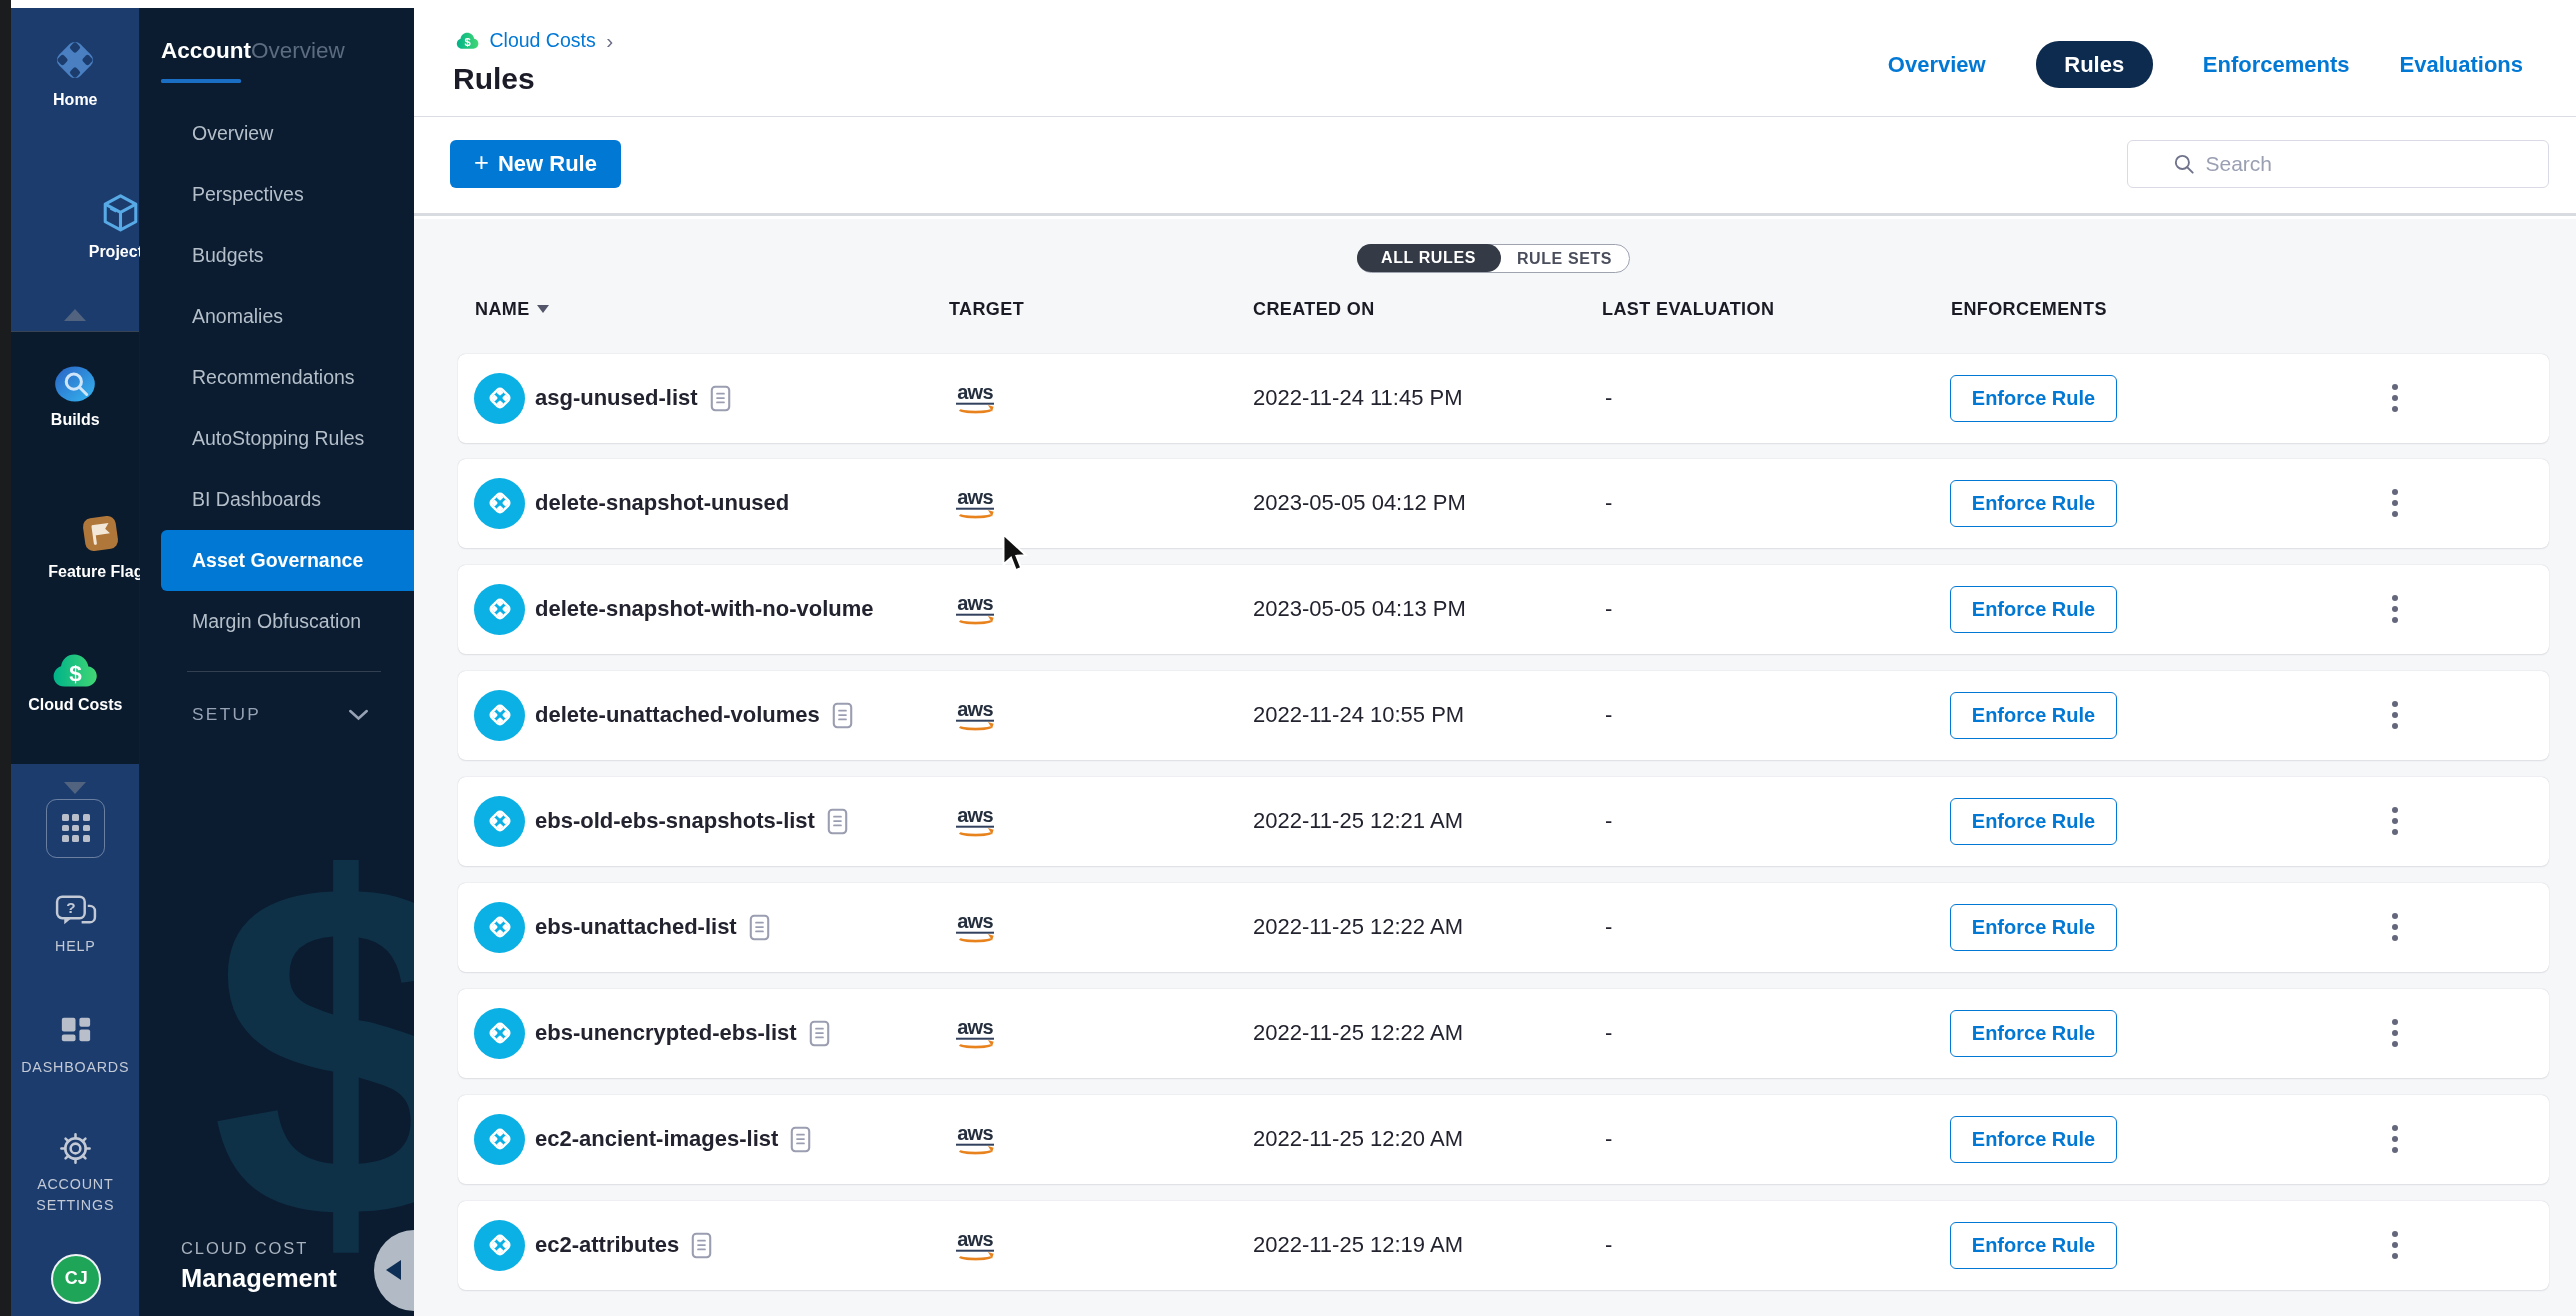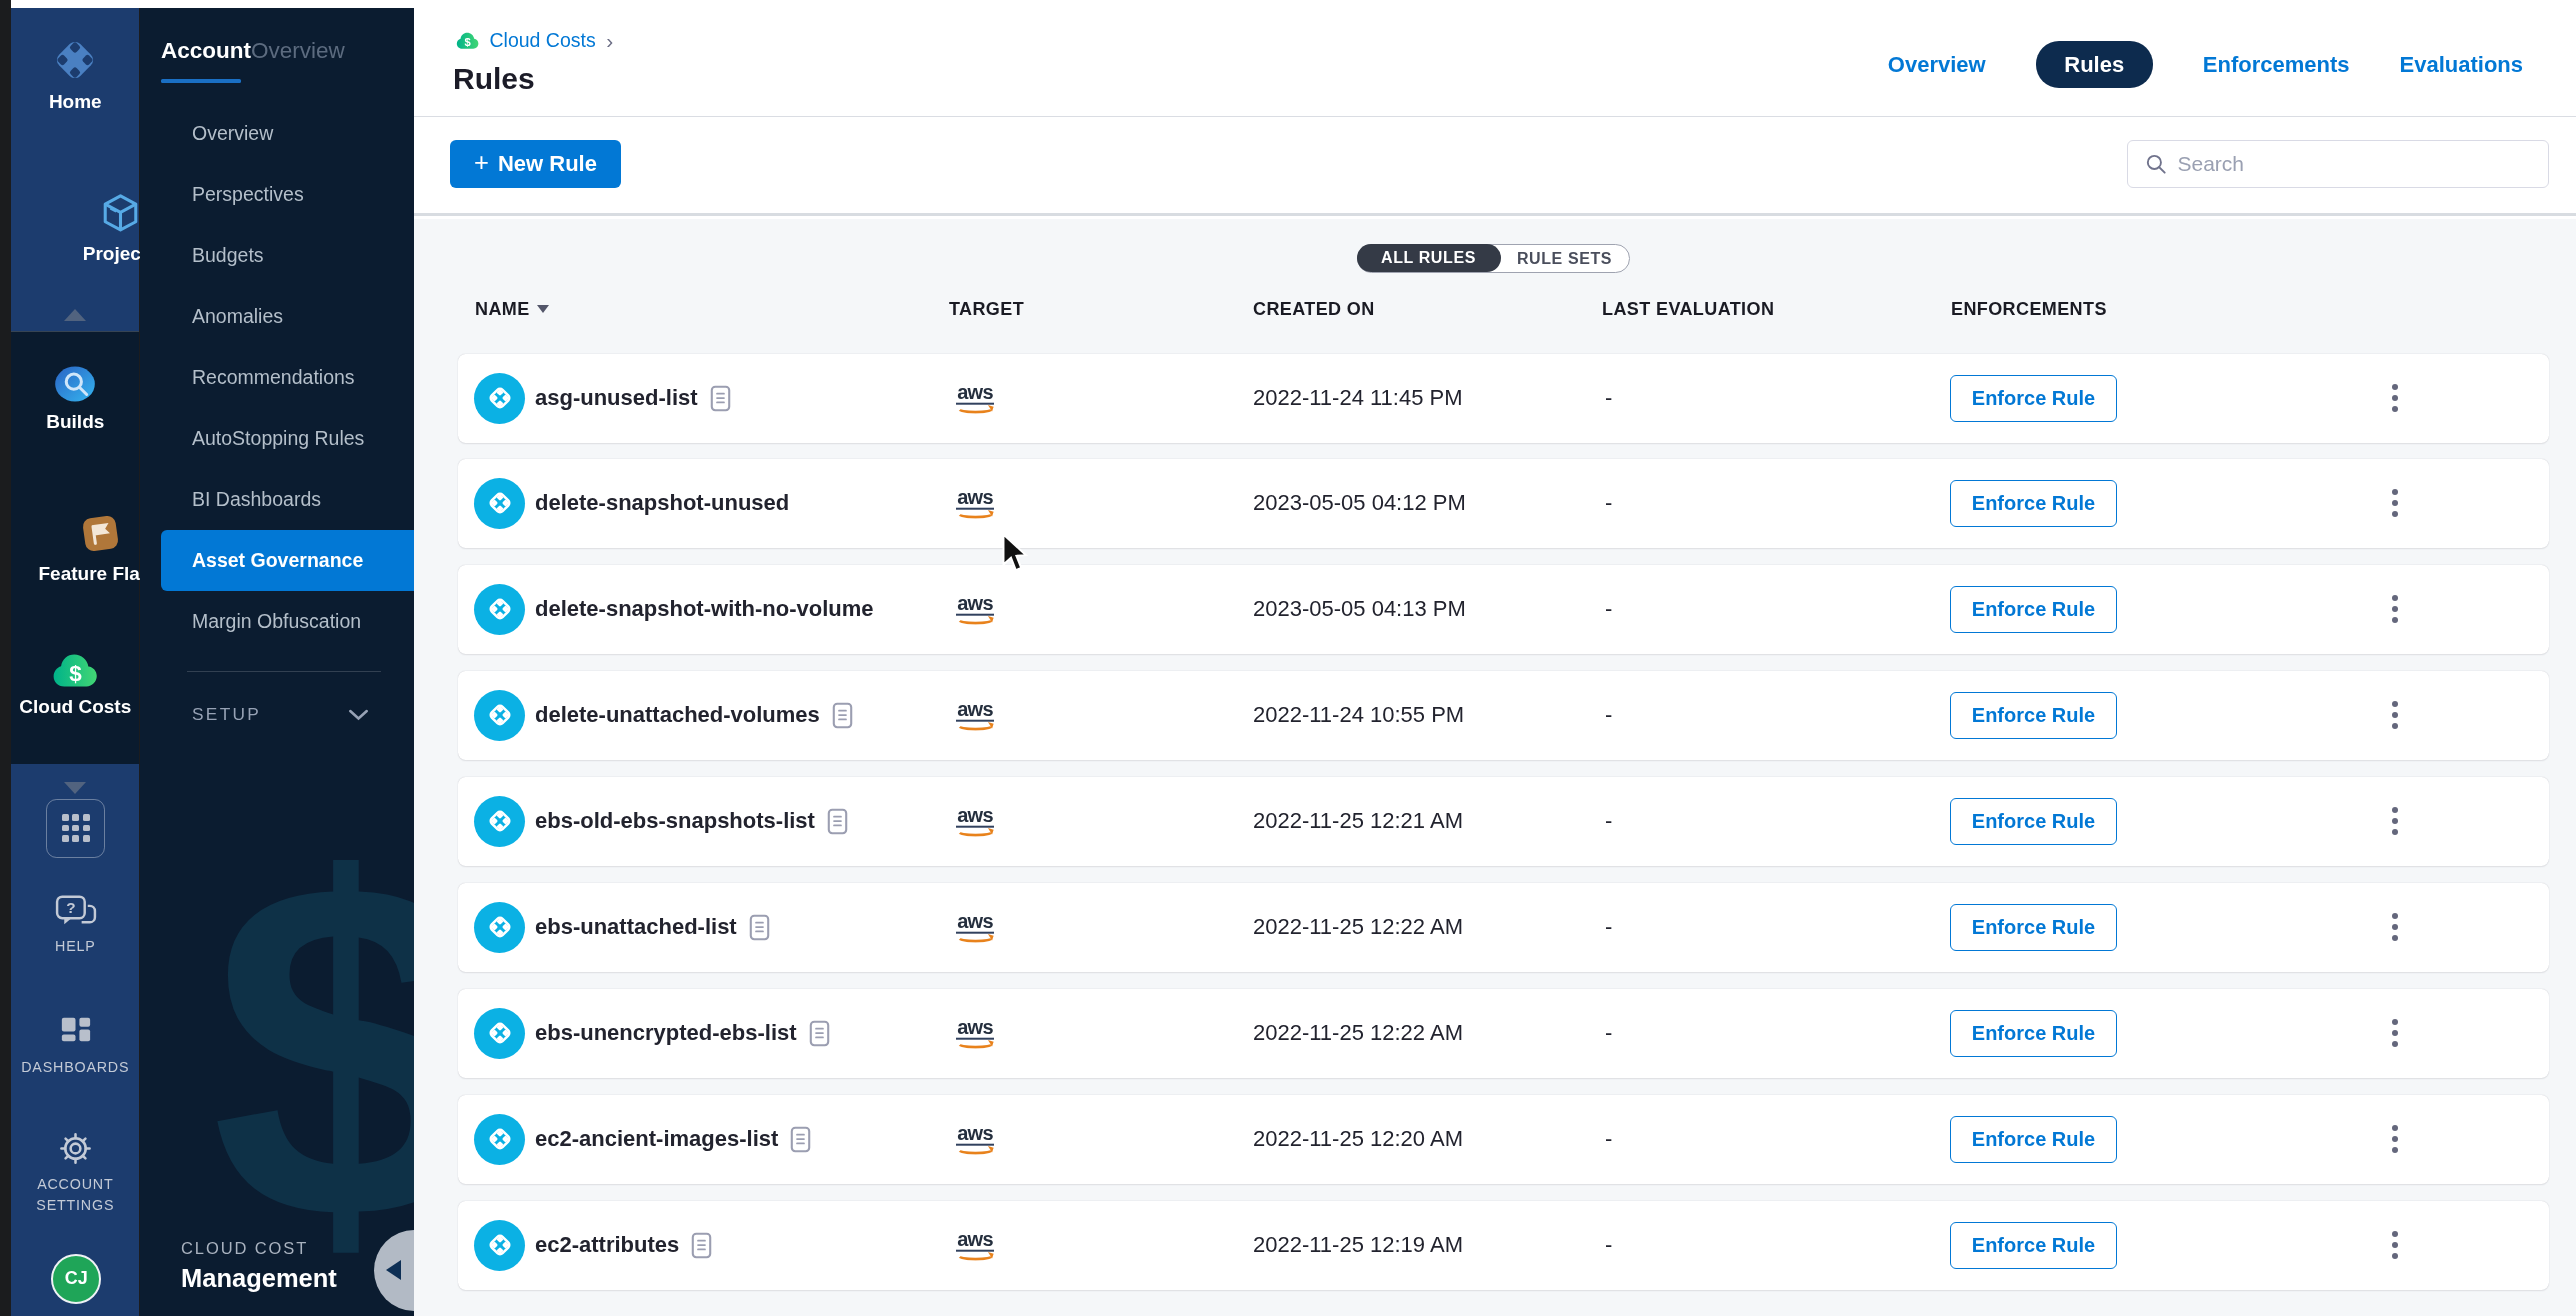--- a/index.html
+++ b/index.html
@@ -7,21 +7,21 @@
   body { font-family:"Liberation Sans", sans-serif; }
   #app { position:relative; width:2576px; height:1317px; overflow:hidden; background:#1b1c1e; }
 
   .top-strip { position:absolute; left:11.3px; top:0; width:2565px; height:7.5px; background:#ffffff; z-index:60; }
   .left-edge { position:absolute; left:0; top:0; width:11.3px; height:1317px; background:#1b1c1e; z-index:60; }
 
   
   .rail { position:absolute; left:11.3px; top:7.5px; width:128px; height:1309px; background:#1c3c6e; z-index:40; }
   .rail-dark-band { position:absolute; left:0; top:323px; width:128px; height:433px; background:#0a1b2e; }
   .rail-item { position:absolute; left:0; width:128px; display:flex; flex-direction:column; align-items:center; gap:6px; cursor:pointer; }
-  .rail-label { color:#ffffff; font-size:19px; font-weight:600; text-align:center; }
+  .rail-label { color:#ffffff; font-size:16px; font-weight:600; text-align:center; }
   .rail-label-sm { color:#c3cad6; font-size:14.3px; font-weight:500; letter-spacing:0.8px; text-align:center; line-height:21px; }
   .rail-sep { position:absolute; left:0; top:323px; width:128px; height:0.8px; background:rgba(255,255,255,0.18); }
   .tri { width:0; height:0; border-left:11.3px solid transparent; border-right:11.3px solid transparent; position:absolute; left:53px; cursor:pointer; }
   .tri-up { border-bottom:12px solid #51637f; top:301px; }
   .tri-down { border-top:12px solid #51637f; top:774px; }
   .grid9-box { position:absolute; left:35px; top:791px; width:59px; height:59px; border:1.5px solid rgba(255,255,255,0.35); border-radius:10.5px; display:flex; align-items:center; justify-content:center; cursor:pointer; }
   .grid9 { display:grid; grid-template-columns:repeat(3,6.8px); grid-template-rows:repeat(3,6.8px); gap:3.8px; }
   .grid9 span { background:#b8bfcb; border-radius:1.5px; }
   .avatar { position:absolute; left:40px; top:1246px; width:50px; height:50px; border-radius:50%; background:#1fa558; border:2.3px solid #eef2f5; color:#ffffff; font-size:18px; font-weight:700; display:flex; align-items:center; justify-content:center; cursor:pointer; }
 
@@ -53,21 +53,21 @@
   .breadcrumb a { color:#0278d5; font-size:19.5px; text-decoration:none; cursor:pointer; }
   .crumb-chev { color:#6b6d85; font-size:21px; margin-left:1.5px; }
   .page-title { position:absolute; left:39px; top:54px; font-size:30px; font-weight:700; color:#1c1c28; }
   .module-tabs { position:absolute; right:53px; top:33px; height:48px; display:flex; align-items:center; gap:50px; }
   .module-tab { color:#0278d5; font-size:22px; font-weight:600; cursor:pointer; white-space:nowrap; }
   .module-tab.pill { background:#0d2b4e; color:#ffffff; padding:0 28.6px; height:47px; line-height:47px; border-radius:23px; }
 
   .toolbar { position:absolute; left:0; top:110px; width:2162px; height:98px; background:#ffffff; border-bottom:3px solid #d8dce1; }
   .new-rule-btn { position:absolute; left:36px; top:22.5px; width:171px; height:48px; background:#0278d5; border:none; border-radius:6px; color:#ffffff; font-size:22px; font-weight:600; font-family:"Liberation Sans",sans-serif; display:flex; align-items:center; justify-content:center; gap:9px; cursor:pointer; }
   .new-rule-plus { font-size:25.5px; font-weight:400; margin-top:-2.3px; }
-  .search-wrap { position:absolute; left:1713px; top:22.5px; width:422px; height:48px; background:#ffffff; border:1.5px solid #d9dae5; border-radius:6px; display:flex; align-items:center; }
+  .search-wrap { position:absolute; left:1713px; top:22.5px; width:422px; height:48px; background:#ffffff; border:1.5px solid #d9dae5; border-radius:6px; display:flex; align-items:center;padding-left:28px; }
   .search-wrap input { border:none; outline:none; flex:1; font-size:21px; color:#3c3d4c; font-family:"Liberation Sans",sans-serif; background:transparent; margin-left:10.5px; }
   .search-wrap input::placeholder { color:#9aa0b2; }
   .search-icon { margin-left:16.5px; flex:0 0 auto; }
 
   .content { position:absolute; left:0; top:211px; width:2162px; height:1098px; background:#f5f7f9; }
 
   .toggle { position:absolute; left:943px; top:25.5px; height:28.6px; display:flex; border-radius:14.3px; background:#ffffff; border:1.5px solid #9fa3b0; cursor:pointer; }
   .toggle-seg { height:28.6px; margin:-1.5px 0 0 -1.5px; display:flex; align-items:center; justify-content:center; font-size:16px; font-weight:700; letter-spacing:0.6px; }
   .toggle-seg.dark { width:144px; background:#343a46; color:#ffffff; border-radius:14.3px; }
   .toggle-seg.light { width:128px; color:#4a4e5c; margin:0; }

